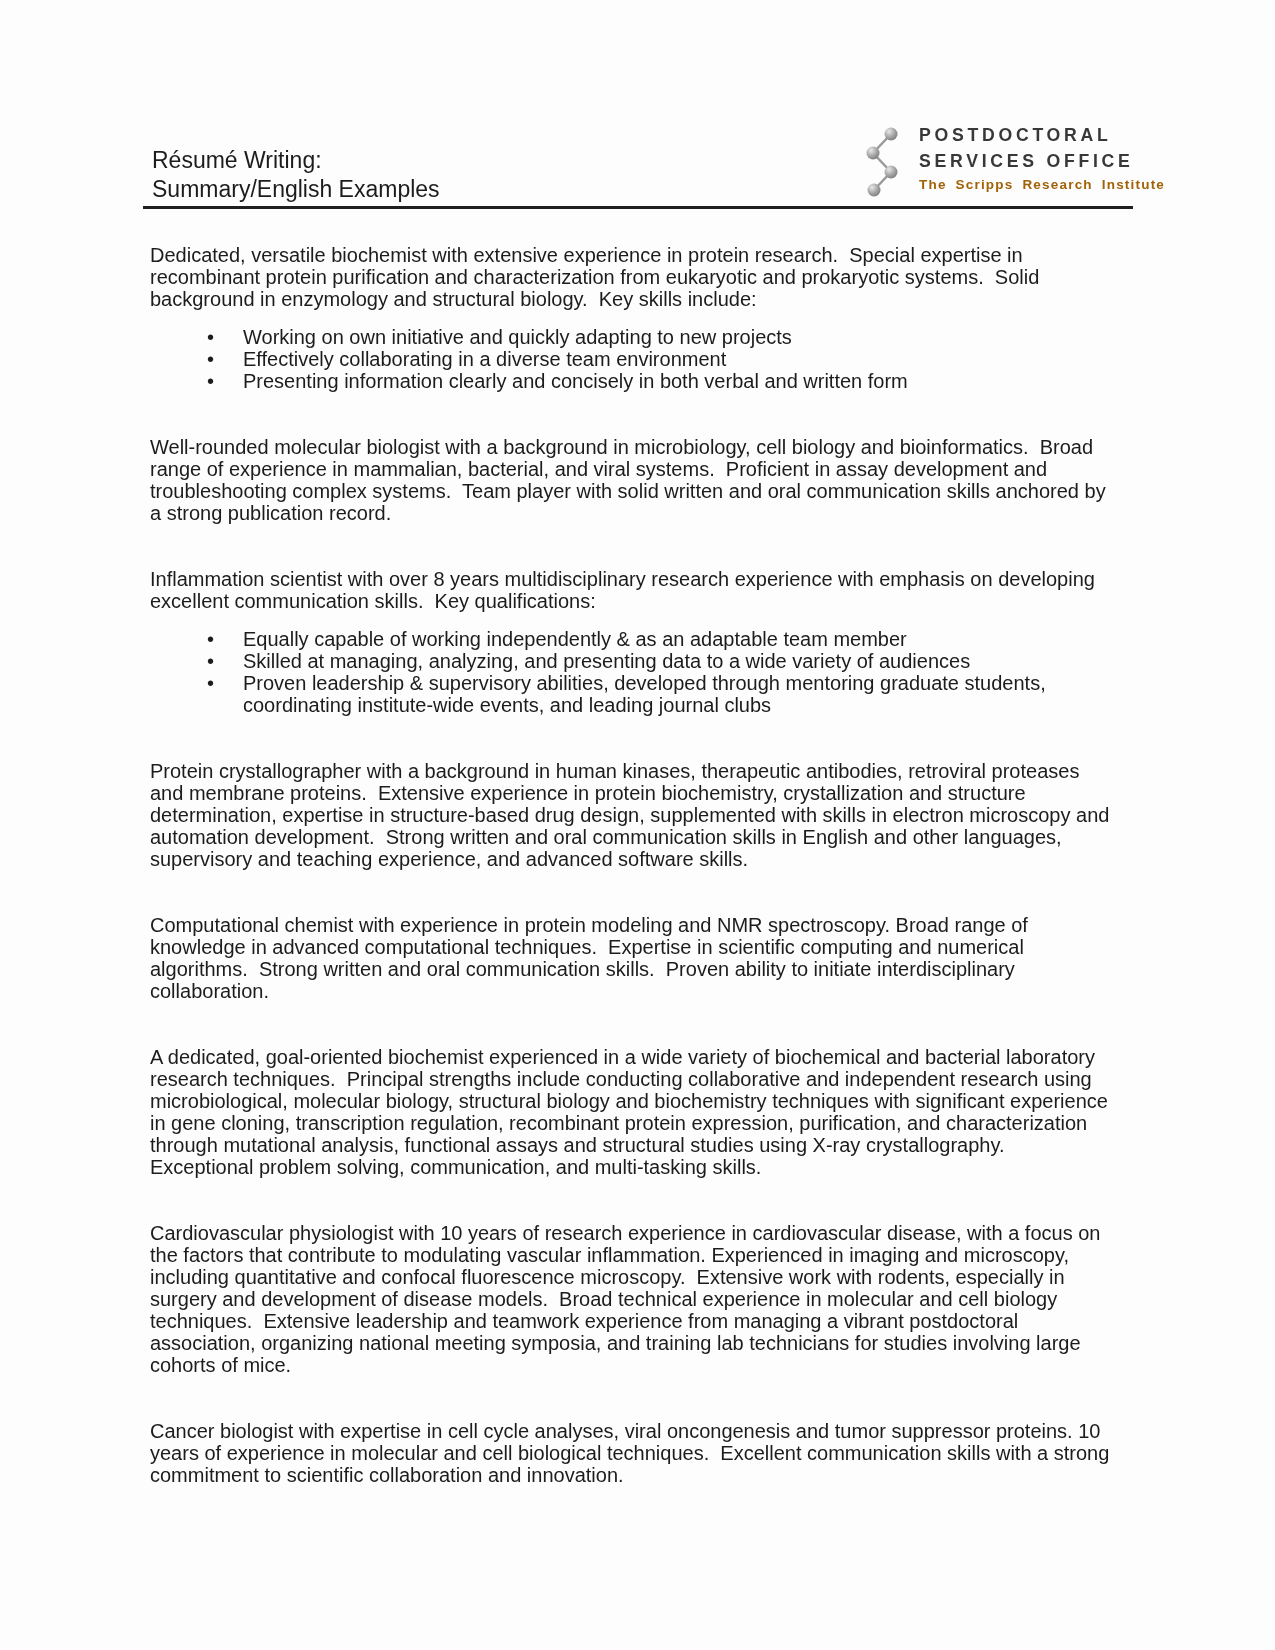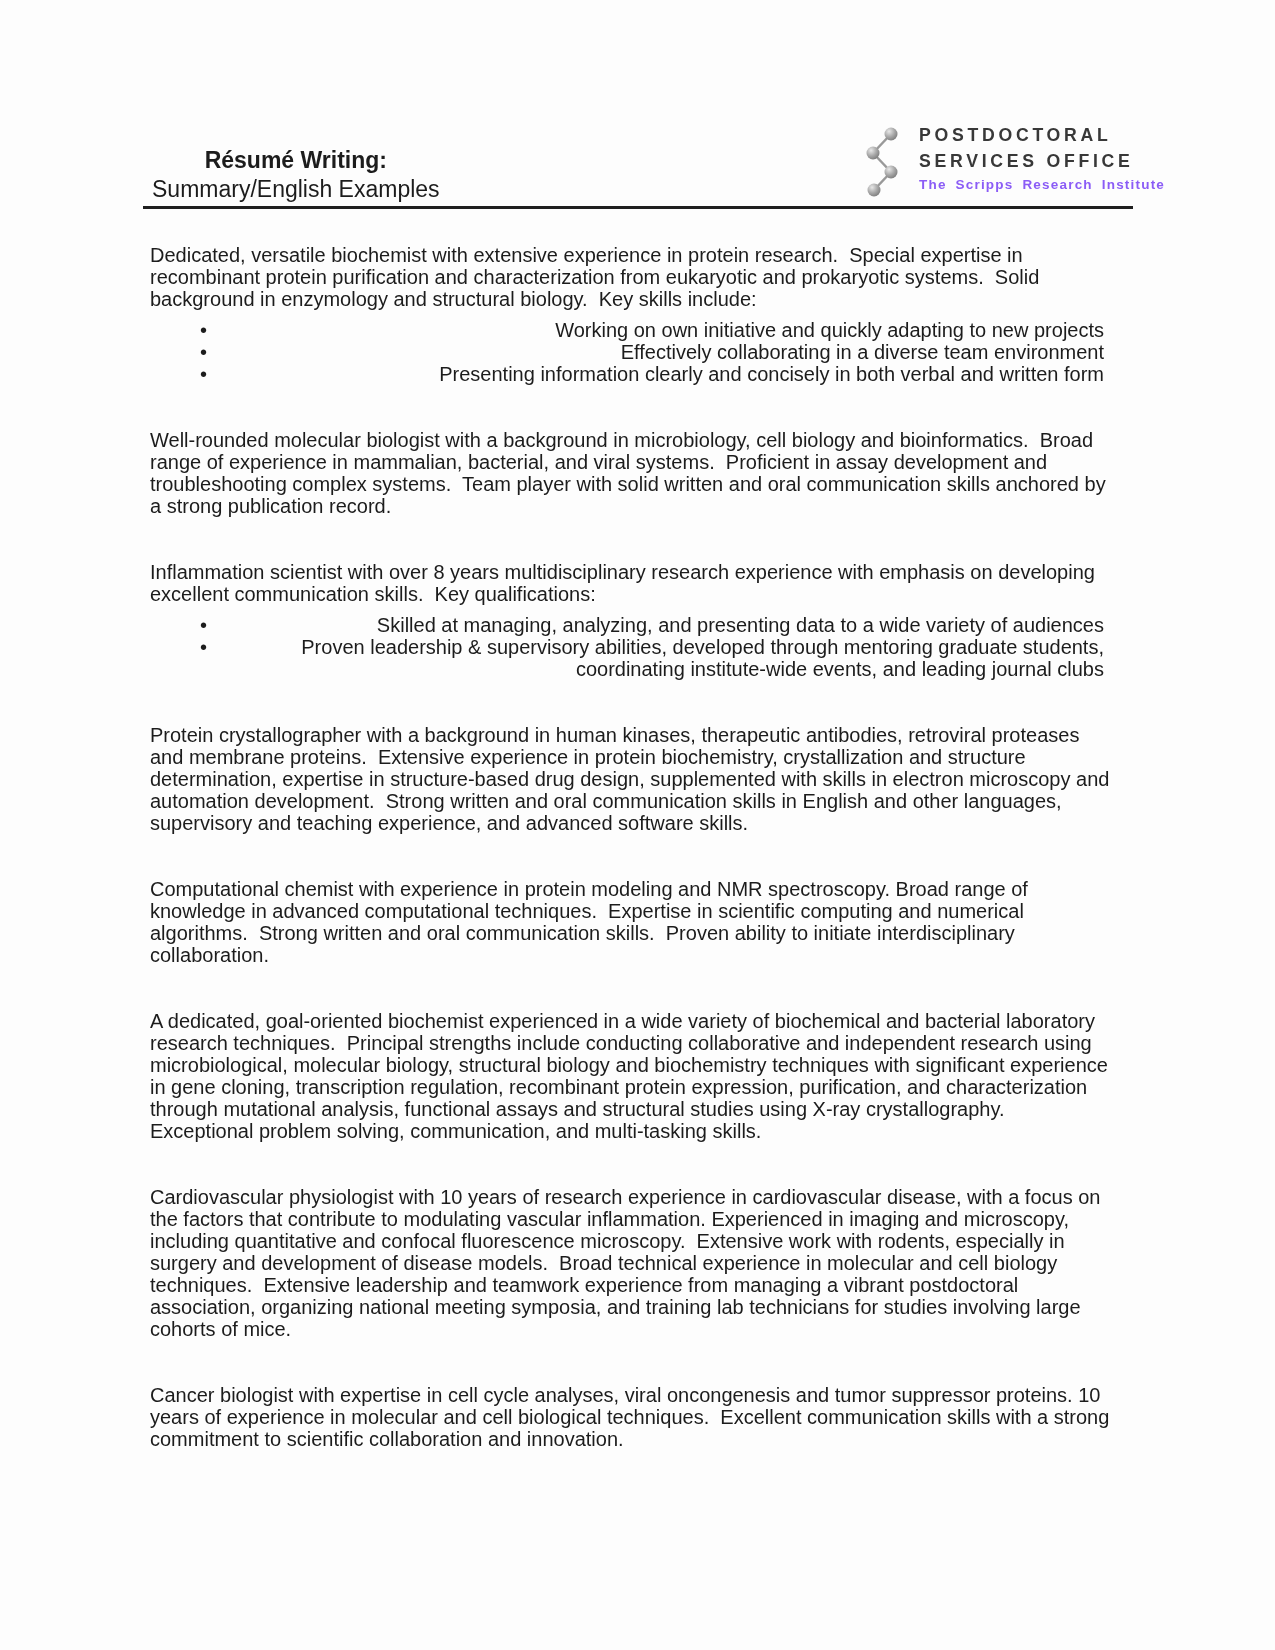--- a/index.html
+++ b/index.html
@@ -18,24 +18,23 @@
   }
 
   
   .title-block {
     position: absolute;
     left: 152px;
     top: 146px;
   }
   .title-line1 {
     font-size: 23px;
-    font-weight: 700;
+    font-weight: 400;
     line-height: 29px;
     white-space: pre;
-    text-align: center;
   }
   .title-line2 {
     font-size: 23px;
     font-weight: 400;
     line-height: 29px;
     white-space: pre;
   }
   .header-rule {
     position: absolute;
     left: 143px;
@@ -70,44 +69,43 @@
     transform: scaleX(0.93);
     transform-origin: left center;
     white-space: pre;
   }
   .logo-tagline {
     margin-top: 3px;
     font-size: 13.5px;
     font-weight: 700;
     letter-spacing: 1.2px;
     word-spacing: 4px;
-    color: #8b5cf6;
+    color: #a16207;
     white-space: pre;
   }
 
   
   .content {
     position: absolute;
     left: 150px;
     top: 244px;
     width: 963px;
   }
   .block {
     margin: 0 0 44px 0;
   }
   .para {
     font-size: 20px;
     line-height: 22px;
     white-space: pre-wrap;
   }
   ul.bullets {
-    margin: 9px;
+    margin: 16px;
     padding: 0 0 0 77px;
     list-style: none;
-    text-align: right;
   }
   ul.bullets li {
     position: relative;
     font-size: 20px;
     line-height: 22px;
     white-space: pre-wrap;
   }
   ul.bullets li::before {
     content: "\2022";
     position: absolute;
@@ -167,20 +165,21 @@
       </ul>
     </div>
 
     <div class="block">
       <div class="para">Well-rounded molecular biologist with a background in microbiology, cell biology and bioinformatics.  Broad range of experience in mammalian, bacterial, and viral systems.  Proficient in assay development and troubleshooting complex systems.  Team player with solid written and oral communication skills anchored by a strong publication record.</div>
     </div>
 
     <div class="block">
       <div class="para">Inflammation scientist with over 8 years multidisciplinary research experience with emphasis on developing excellent communication skills.  Key qualifications:</div>
       <ul class="bullets">
+        <li>Equally capable of working independently &amp; as an adaptable team member</li>
         <li>Skilled at managing, analyzing, and presenting data to a wide variety of audiences</li>
         <li>Proven leadership &amp; supervisory abilities, developed through mentoring graduate students, coordinating institute-wide events, and leading journal clubs</li>
       </ul>
     </div>
 
     <div class="block">
       <div class="para">Protein crystallographer with a background in human kinases, therapeutic antibodies, retroviral proteases and membrane proteins.  Extensive experience in protein biochemistry, crystallization and structure determination, expertise in structure-based drug design, supplemented with skills in electron microscopy and automation development.  Strong written and oral communication skills in English and other languages, supervisory and teaching experience, and advanced software skills.</div>
     </div>
 
     <div class="block">

